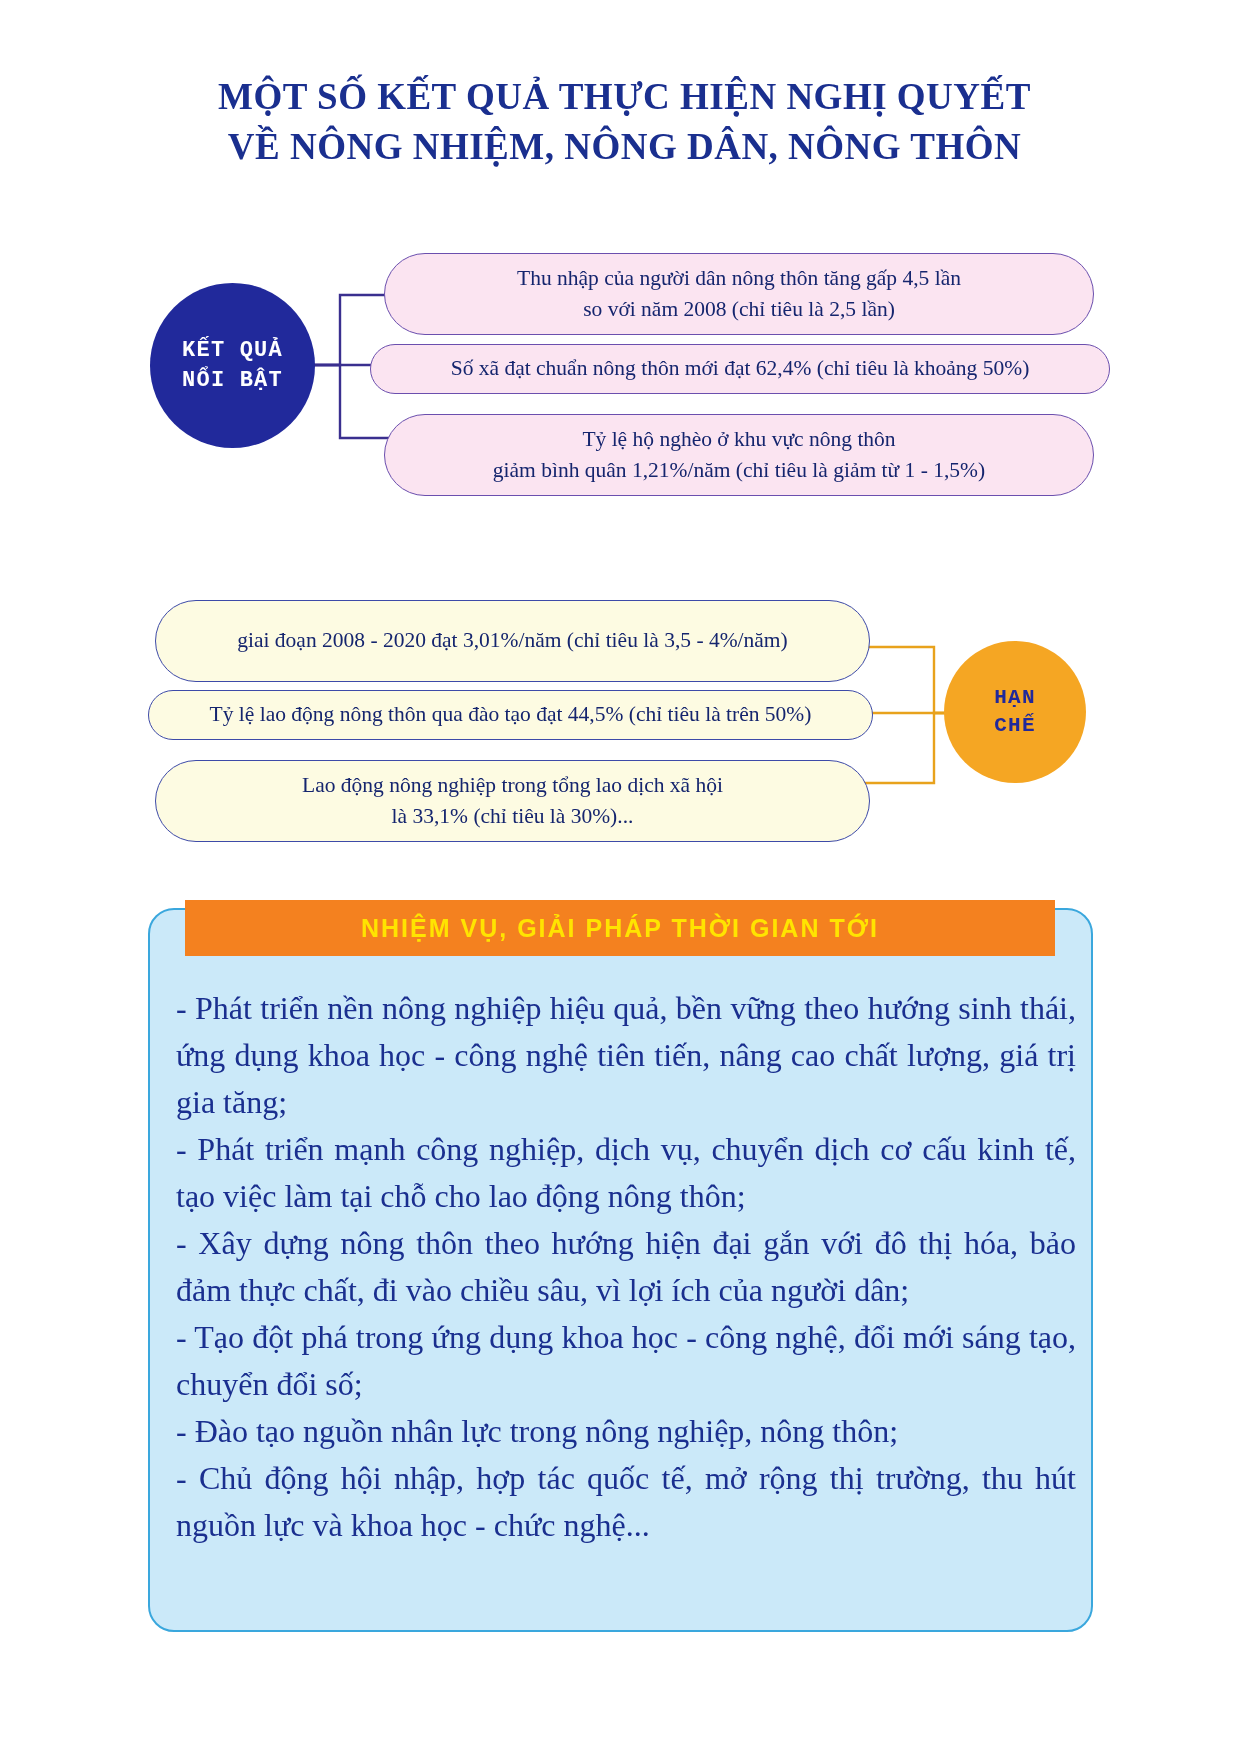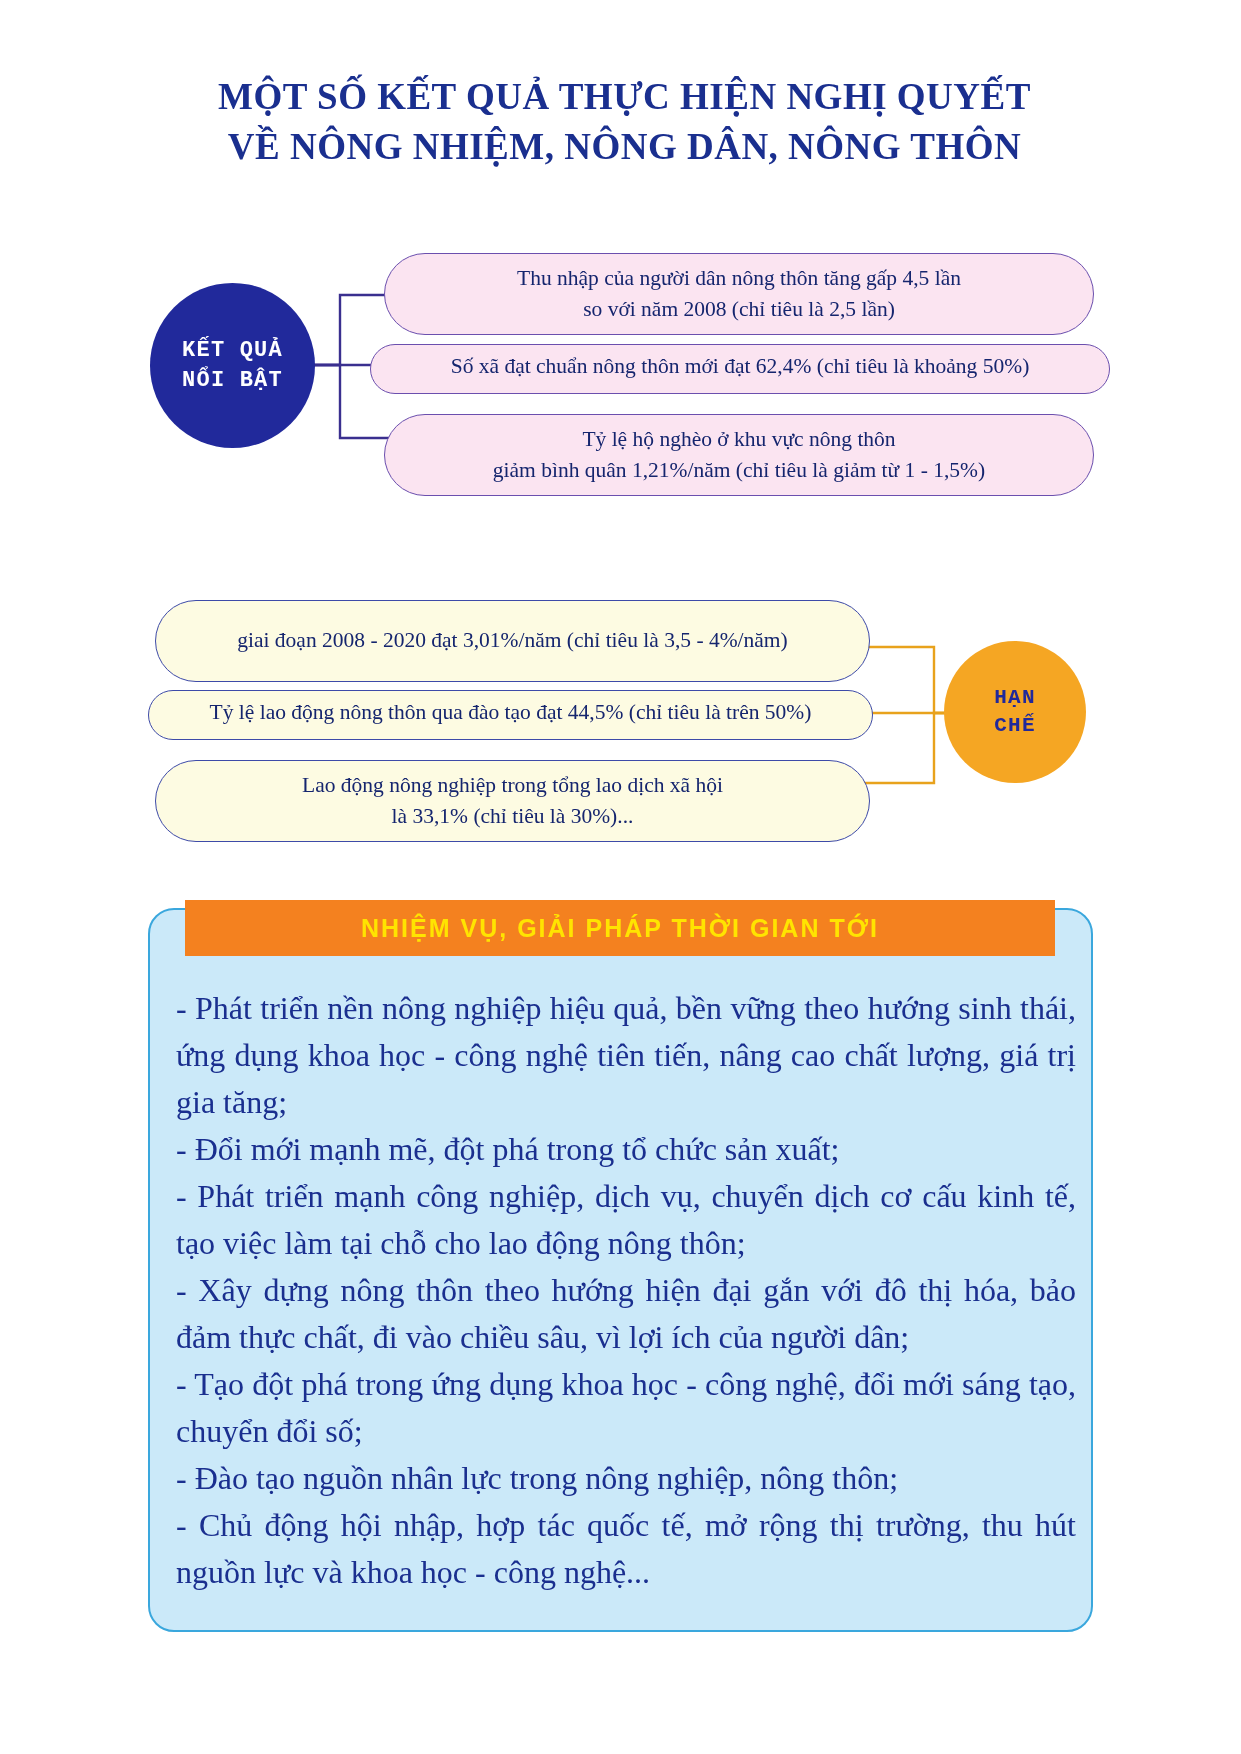--- a/index.html
+++ b/index.html
@@ -64,20 +64,21 @@
     color: #21299b;
     font-size: 21px;
   }
 
   .pill {
     position: absolute;
     box-sizing: border-box;
     border: 1.6px solid #4a58b5;
     border-radius: 42px;
     display: flex;
+    align-items: center;
     justify-content: center;
     text-align: center;
     font-size: 21.5px;
     line-height: 1.45;
     color: #15256e;
     padding: 6px 18px;
   }
   .pill-pink { background: #fbe4f1; border-color: #6b4fae; }
   .pill-cream { background: #fdfbe2; border-color: #3d4aa8; }
 
@@ -190,19 +191,18 @@
 
 <div class="pill pill-cream" style="left:155px; top:760px; width:715px; height:82px; flex-direction:column;">
   <span>Lao động nông nghiệp trong tổng lao dịch xã hội</span>
   <span>là 33,1% (chỉ tiêu là 30%)...</span>
 </div>
 
 <div class="task-box"></div>
 <div class="task-header">NHIỆM VỤ, GIẢI PHÁP THỜI GIAN TỚI</div>
 <div class="task-body">
   <p>- Phát triển nền nông nghiệp hiệu quả, bền vững theo hướng sinh thái, ứng dụng khoa học - công nghệ tiên tiến, nâng cao chất lượng, giá trị gia tăng;</p>
-  <p>- Đổi mới mạnh mẽ, đột phá trong tổ chức sản xuất;</p>
   <p>- Phát triển mạnh công nghiệp, dịch vụ, chuyển dịch cơ cấu kinh tế, tạo việc làm tại chỗ cho lao động nông thôn;</p>
   <p>- Xây dựng nông thôn theo hướng hiện đại gắn với đô thị hóa, bảo đảm thực chất, đi vào chiều sâu, vì lợi ích của người dân;</p>
   <p>- Tạo đột phá trong ứng dụng khoa học - công nghệ, đổi mới sáng tạo, chuyển đổi số;</p>
   <p>- Đào tạo nguồn nhân lực trong nông nghiệp, nông thôn;</p>
-  <p>- Chủ động hội nhập, hợp tác quốc tế, mở rộng thị trường, thu hút nguồn lực và khoa học - công nghệ...</p>
+  <p>- Chủ động hội nhập, hợp tác quốc tế, mở rộng thị trường, thu hút nguồn lực và khoa học - chức nghệ...</p>
 </div>
 
 </body></html>

